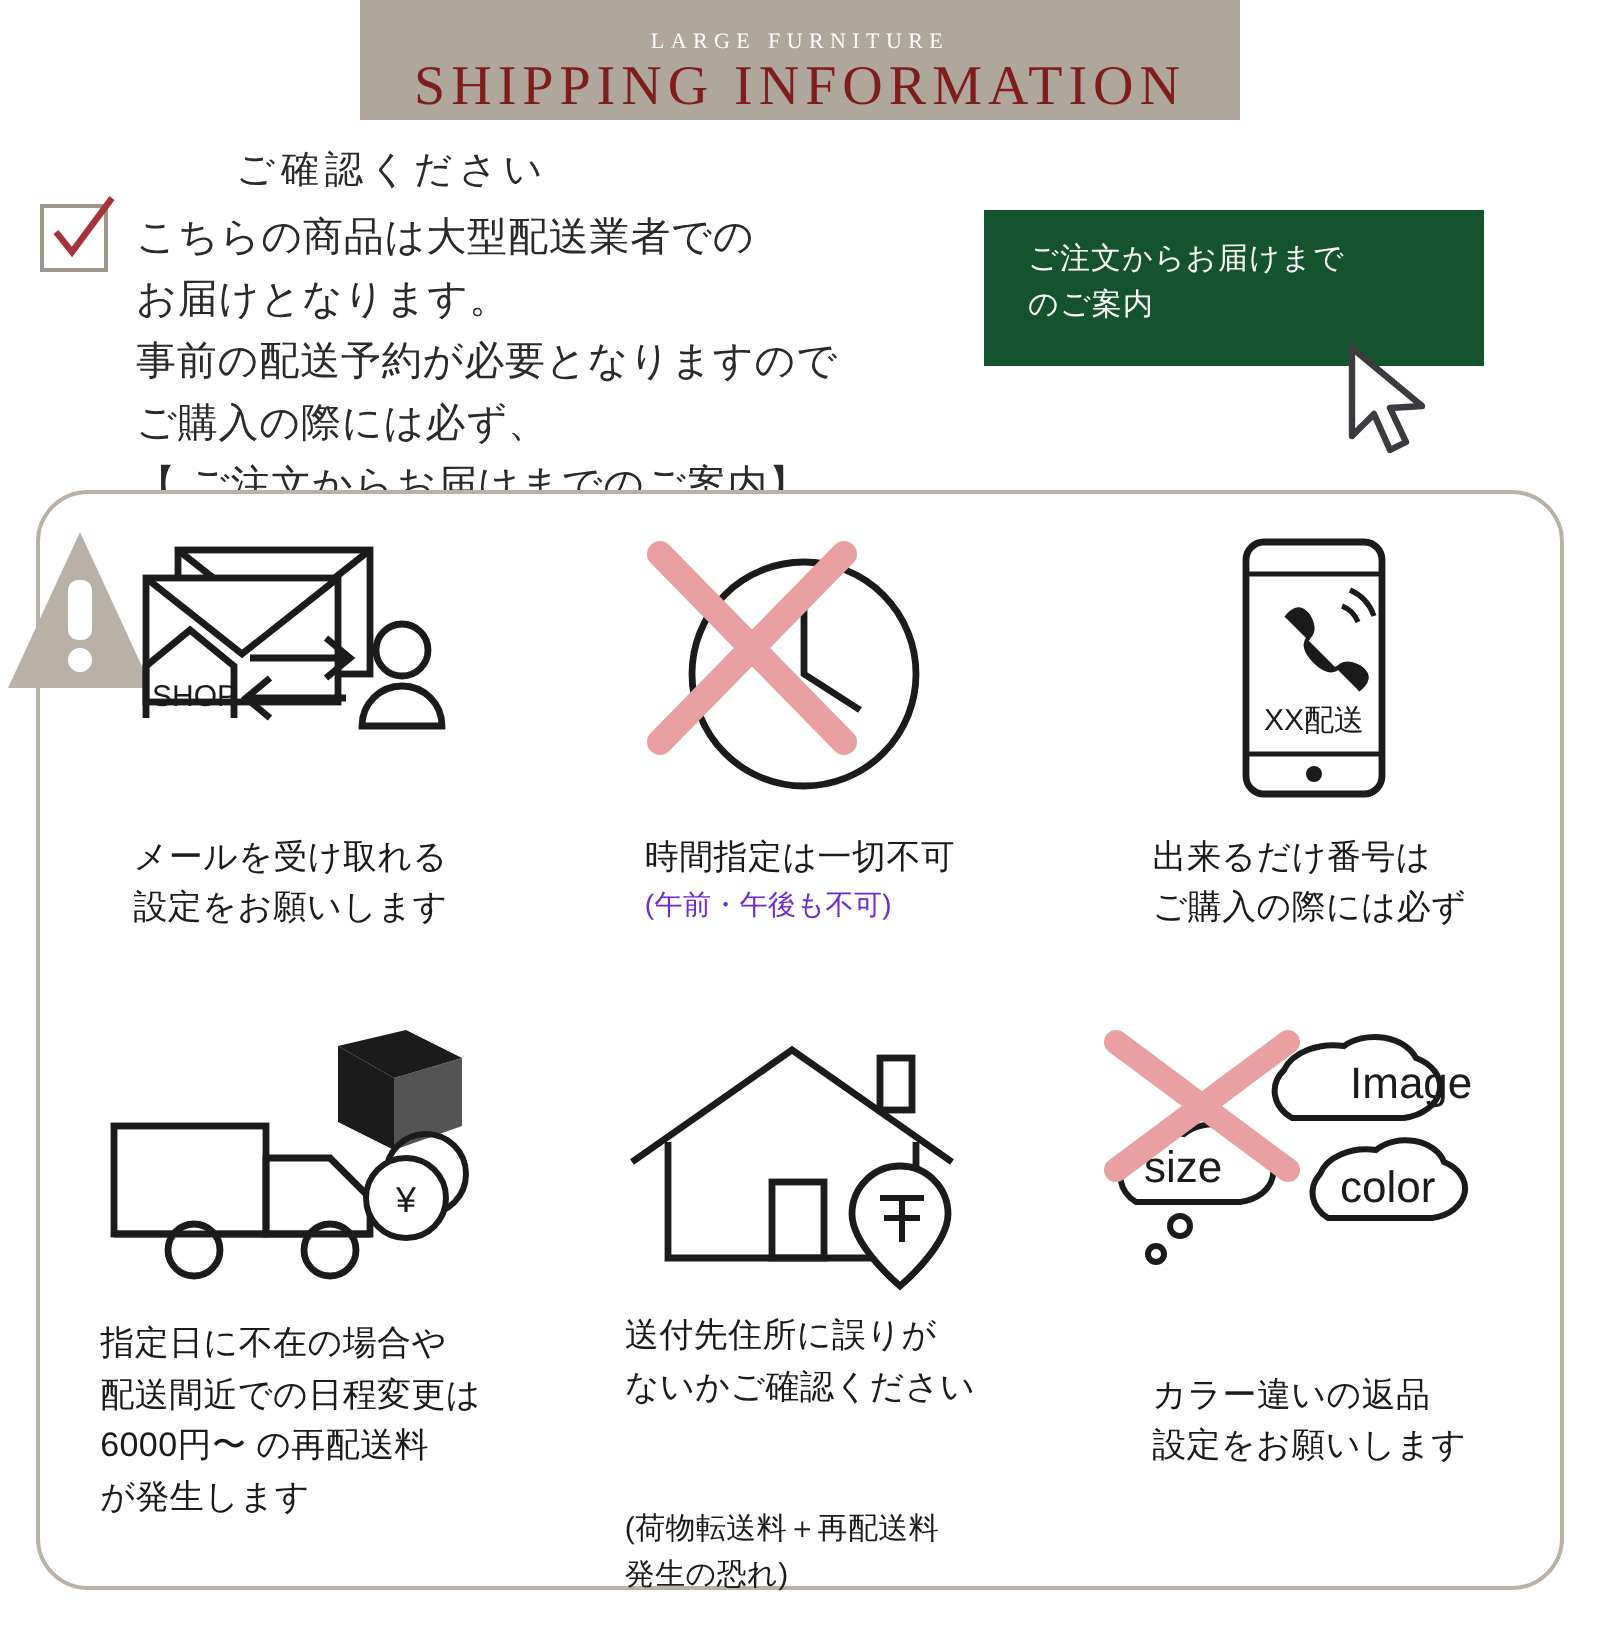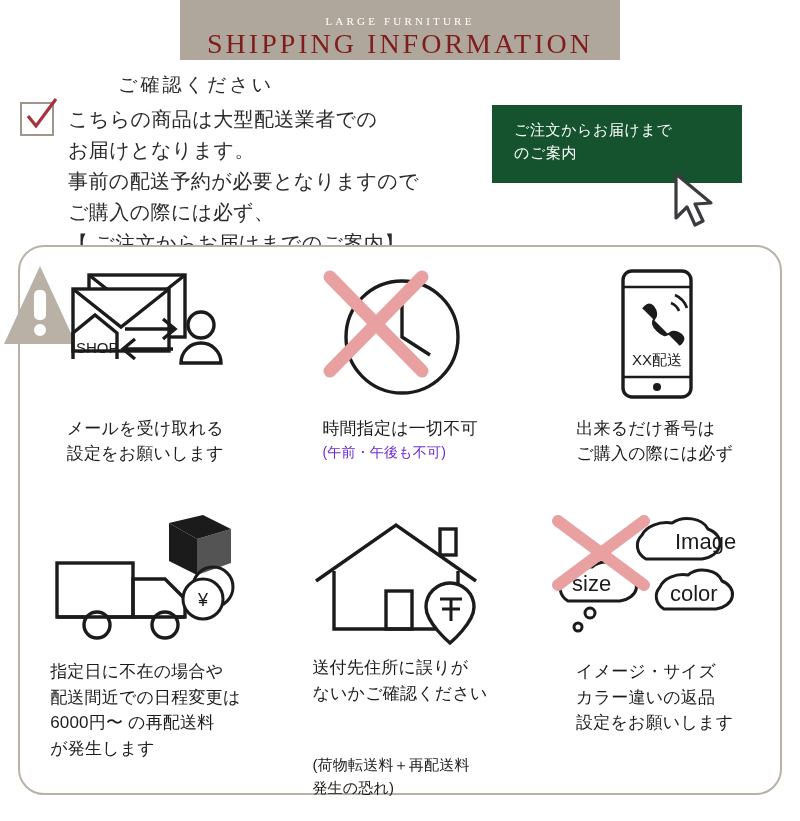--- a/index.html
+++ b/index.html
@@ -307,19 +307,19 @@
           <circle cx="40" cy="100" r="5"></circle>
           <circle cx="28" cy="114" r="4"></circle>
         </g>
         <text x="125" y="36" font-family="Liberation Sans, sans-serif" font-size="22" fill="#1b1b1b">Image</text>
         <text x="22" y="78" font-family="Liberation Sans, sans-serif" font-size="22" fill="#1b1b1b">size</text>
         <text x="120" y="88" font-family="Liberation Sans, sans-serif" font-size="22" fill="#1b1b1b">color</text>
         <path d="M8 8 L94 72 M94 8 L8 72" fill="none" stroke="#e8a0a0" stroke-width="12" stroke-linecap="round"></path>
       </svg>
     </div>
     <div class="caption">
-      <span>イメージ・サイズ</span><br>
+      <br>
       <span>カラー違いの返品</span><br>
       <span>設定をお願いします</span>
     </div>
   </div>
 
 </div>
 
 </body></html>

